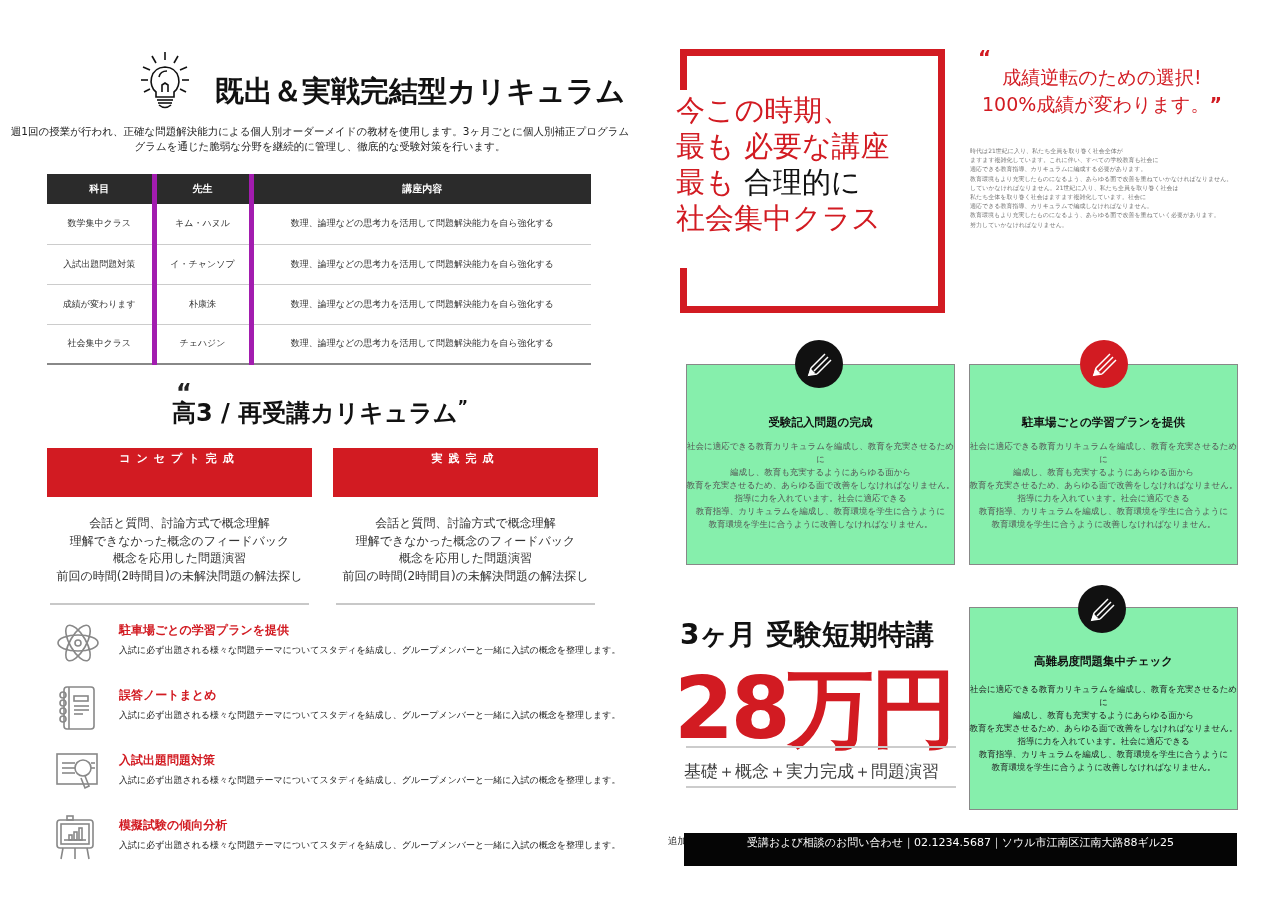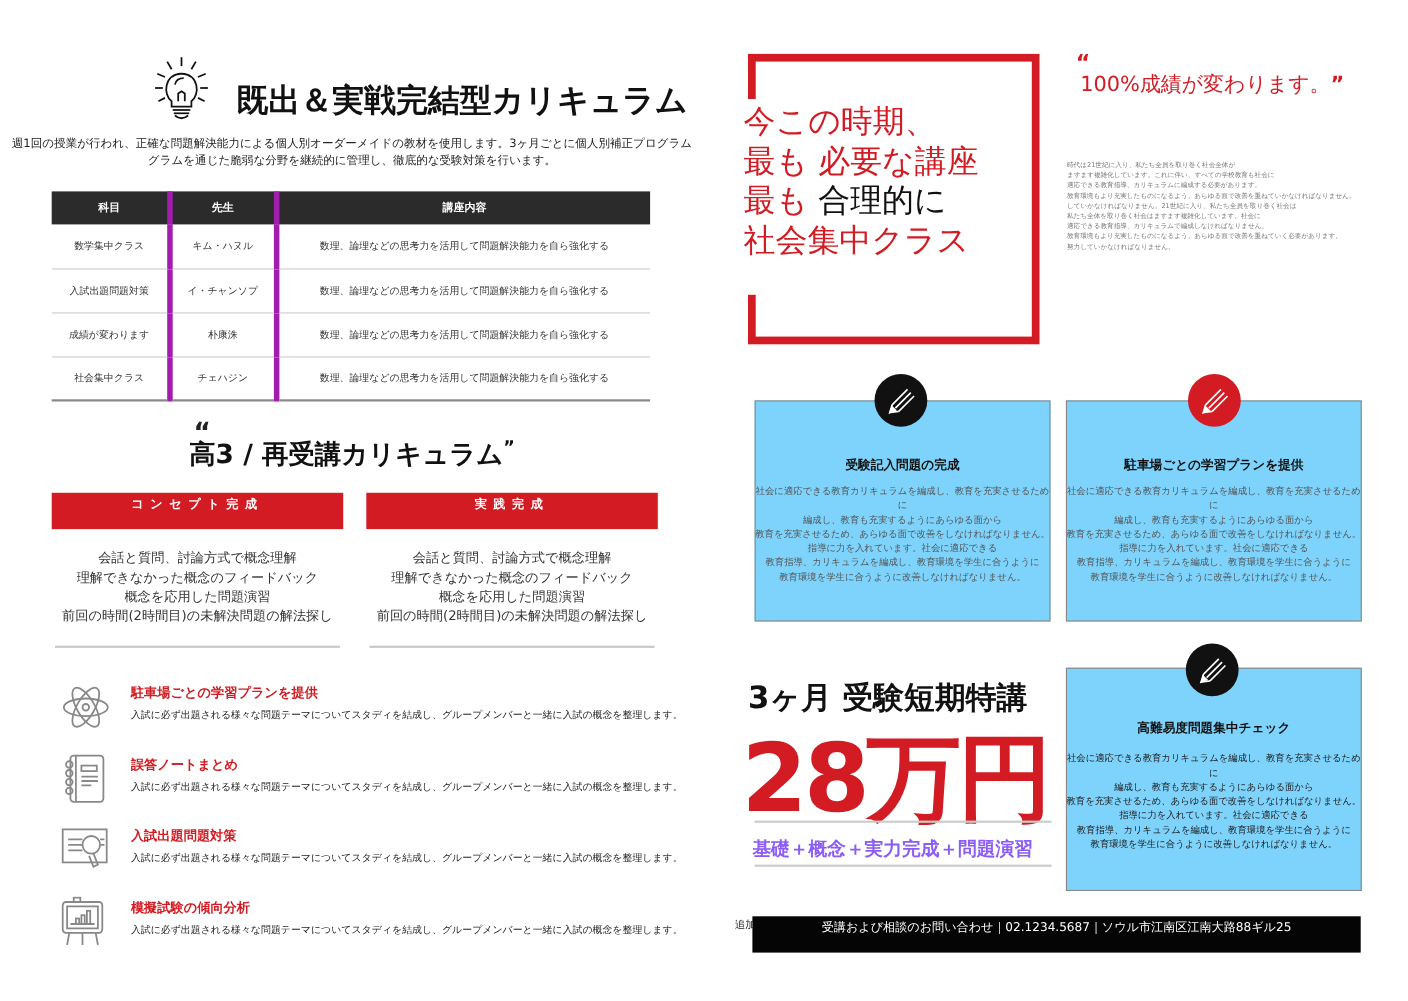--- a/index.html
+++ b/index.html
@@ -13,47 +13,47 @@
   
   .tbl{left:47px;top:174px;width:544px;border-collapse:collapse;font-size:9px;}
   .tbl th{background:#2b2b2b;color:#fff;height:30px;font-weight:bold;font-size:10px;}
   .tbl td{height:40px;text-align:center;color:#333;border-bottom:1px solid #ccc;}
   .tbl td+td,.tbl th+th{border-left:5px solid #a21caf;}
   .tbl tr:last-child td{border-bottom:2px solid #888;}
   
   .quote-open{font-size:24px;font-weight:bold;line-height:1;}
   .title2{left:172px;top:397px;font-size:24px;font-weight:bold;color:#111;white-space:nowrap;}
   .q2{left:176px;top:381px;}
-  .bar{height:33px;background:#d21b22;color:#fff;text-align:center;font-size:11px;font-weight:bold;letter-spacing:6px;padding-top:3px;}
+  .bar{height:49px;background:#d21b22;color:#fff;text-align:center;font-size:11px;font-weight:bold;letter-spacing:6px;padding-top:3px;}
   .colbox{top:448px;width:265px;}
   .collines{margin-top:18px;text-align:center;font-size:12px;line-height:17.5px;color:#333;}
   .colrule{margin:18px 3px 0 3px;height:2px;background:#c8c8c8;}
   
   .feat{left:55px;width:590px;height:50px;}
   .feat .ic{position:absolute;left:0;top:0;width:46px;height:46px;}
   .feat .ft{position:absolute;left:64px;top:2px;font-size:12px;font-weight:bold;color:#d21b22;}
   .feat .fd{position:absolute;left:64px;top:24px;font-size:9px;color:#222;white-space:nowrap;}
   
   .frame{left:680px;top:49px;width:265px;height:264px;border:7px solid #d21b22;}
   .frame-gap{left:676px;top:90px;width:12px;height:178px;background:#fff;}
   .headline{left:676px;top:92px;font-size:29px;line-height:36px;color:#d21b22;white-space:nowrap;}
   .headline .blk{color:#111;}
   .quote2{left:972px;top:64px;width:260px;text-align:center;font-size:19px;line-height:27px;color:#d21b22;}
   .quote2 .qo{position:absolute;left:6px;top:-20px;font-weight:bold;font-size:20px;}
   .quote2 .qc{font-weight:bold;}
   .para{left:970px;top:146px;width:270px;font-size:6px;line-height:9.2px;color:#777;}
-  .card{border:1.5px solid #888;background:#7dd3fc;font-family:Liberation Serif, serif;}
+  .card{border:1.5px solid #888;background:#86efac;}
   .card .ct{position:absolute;left:0;right:0;text-align:center;font-size:11.5px;font-weight:bold;color:#111;}
   .card .cb{position:absolute;left:-4px;right:-4px;text-align:center;font-size:8.5px;line-height:13px;color:#555;}
   .circ{width:48px;height:48px;border-radius:50%;background:#111;}
   .circ.r{background:#d21b22;}
   .t3{left:680px;top:616px;font-size:28px;font-weight:bold;color:#111;white-space:nowrap;}
   .price{left:674px;top:660px;font-size:86px;font-weight:bold;color:#d21b22;line-height:96px;letter-spacing:-3px;white-space:nowrap;}
   .prule{height:2px;background:#ccc;}
-  .sub{left:684px;top:760px;font-size:17px;font-weight:bold;color:#8b5cf6;white-space:nowrap;}
+  .sub{left:684px;top:760px;font-size:17px;font-weight:normal;color:#404040;white-space:nowrap;}
   .note{left:668px;top:800px;font-size:9.5px;color:#222;white-space:nowrap;margin-top:35px;}
   .footer{left:684px;top:833px;width:553px;height:33px;background:#050505;color:#fff;font-size:11px;text-align:center;padding-top:2px;}
 </style>
 </head>
 <body>
 
 <div class="abs bulb">
   <svg width="50" height="60" viewBox="0 0 50 60" fill="none" stroke="#111" stroke-width="1.6">
     <line x1="25" y1="2" x2="25" y2="10"></line>
       <line x1="12" y1="6" x2="16" y2="13"></line>
@@ -203,20 +203,21 @@
 <div class="abs frame-gap"></div>
 <div class="abs headline">
   <div>今この時期、</div>
   <div>最も 必要な講座</div>
   <div><span>最も </span><span class="blk">合理的に</span></div>
   <div>社会集中クラス</div>
 </div>
 
 <div class="abs quote2">
   <span class="qo">“</span>
+  <div>成績逆転のための選択!</div>
   <div><span>100%成績が変わります。</span><span class="qc">”</span></div>
 </div>
 
 <div class="abs para">
   <div>時代は21世紀に入り、私たち全員を取り巻く社会全体が</div>
   <div>ますます複雑化しています。これに伴い、すべての学校教育も社会に</div>
   <div>適応できる教育指導、カリキュラムに編成する必要があります。</div>
   <div>教育環境もより充実したものになるよう、あらゆる面で改善を重ねていかなければなりません。</div>
   <div>していかなければなりません。21世紀に入り、私たち全員を取り巻く社会は</div>
   <div>私たち全体を取り巻く社会はますます複雑化しています。社会に</div>

